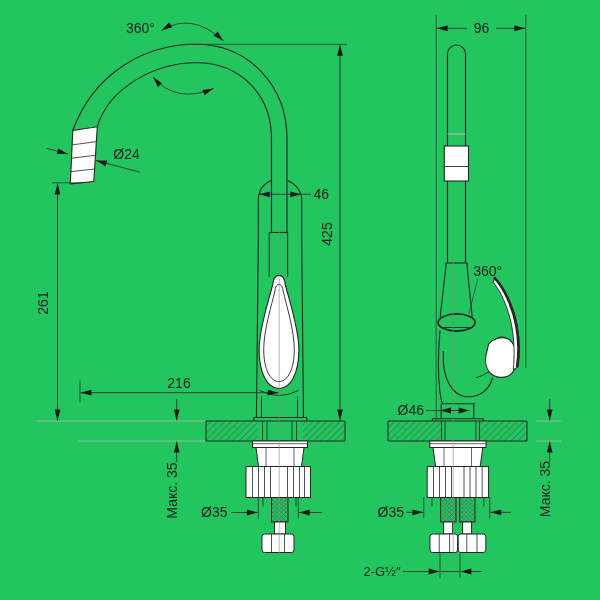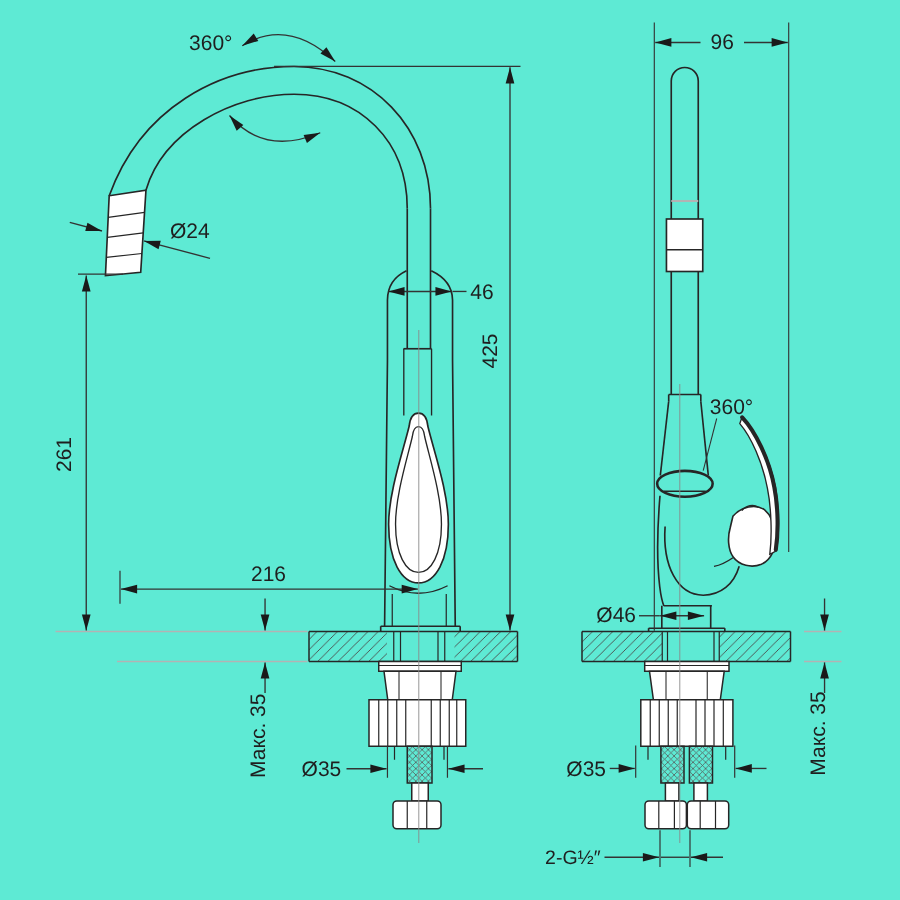--- a/index.html
+++ b/index.html
@@ -1,16 +1,16 @@
 <!DOCTYPE html>
 <html><head>
 <meta charset="utf-8">
 <style>
   html,body{margin:0;padding:0;background:#fff;}
-  .stage{position:relative;width:600px;height:600px;background:#5eead4;overflow:hidden;
+  .stage{position:relative;width:600px;height:600px;background:#22c55e;overflow:hidden;
          font-family:"Liberation Sans", sans-serif;}
   svg{display:block;}
   text{font-family:"Liberation Sans", sans-serif;fill:#1f1f1f;}
   .dimtxt{font-size:14px;}
   .dimtxt-s{font-size:13px;}
 </style>
 </head>
 <body>
 
 <div class="stage">

